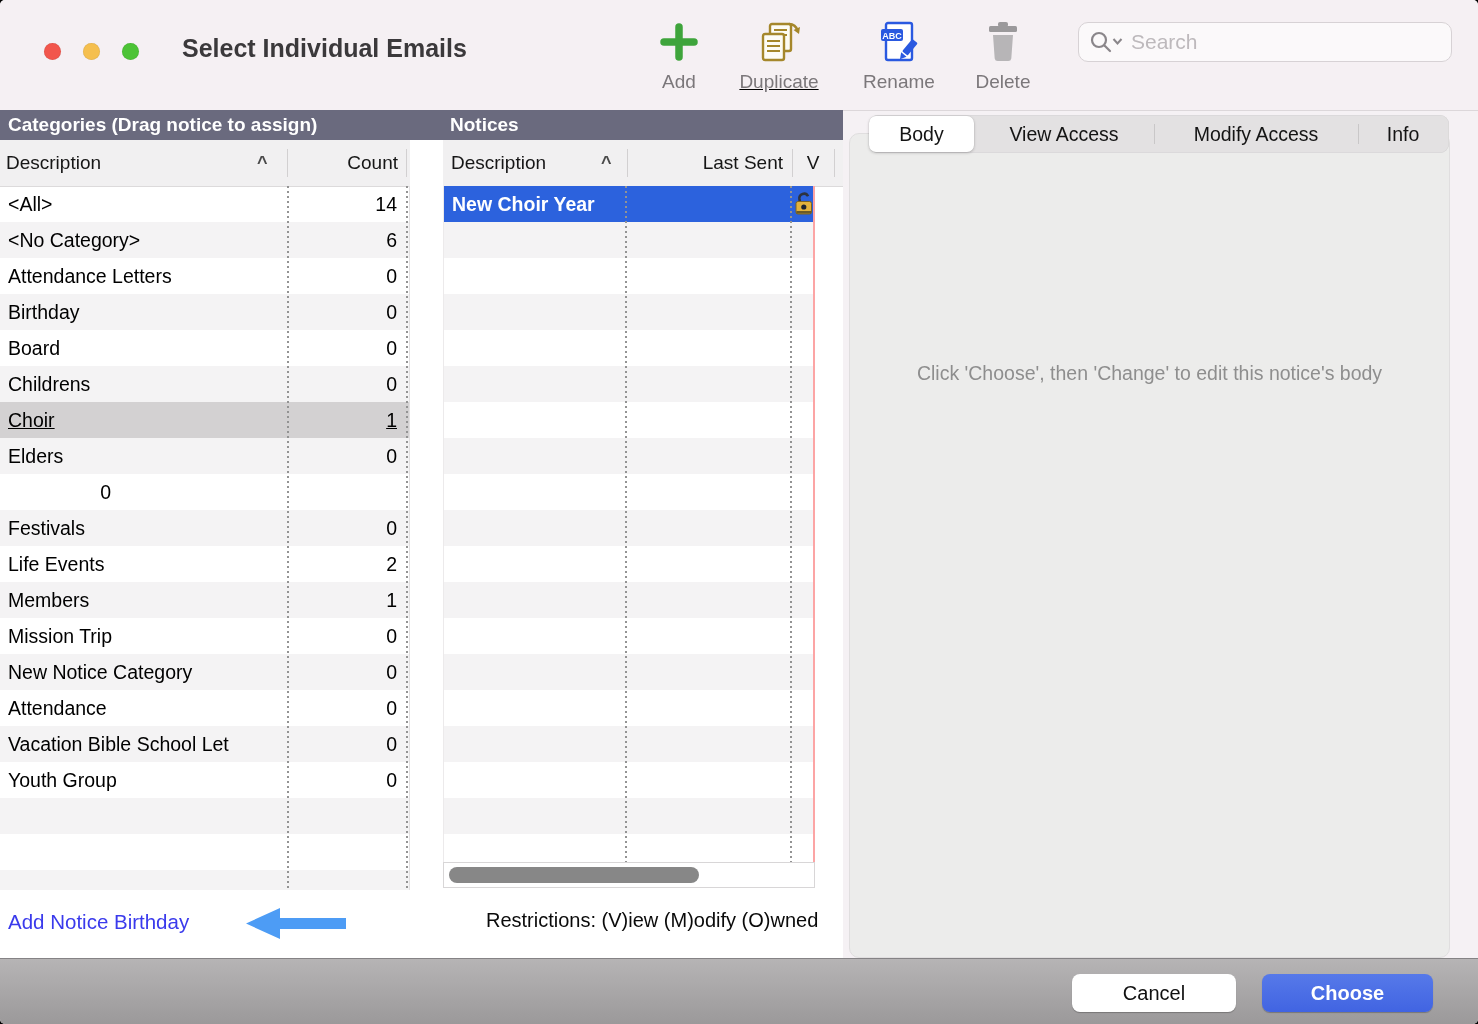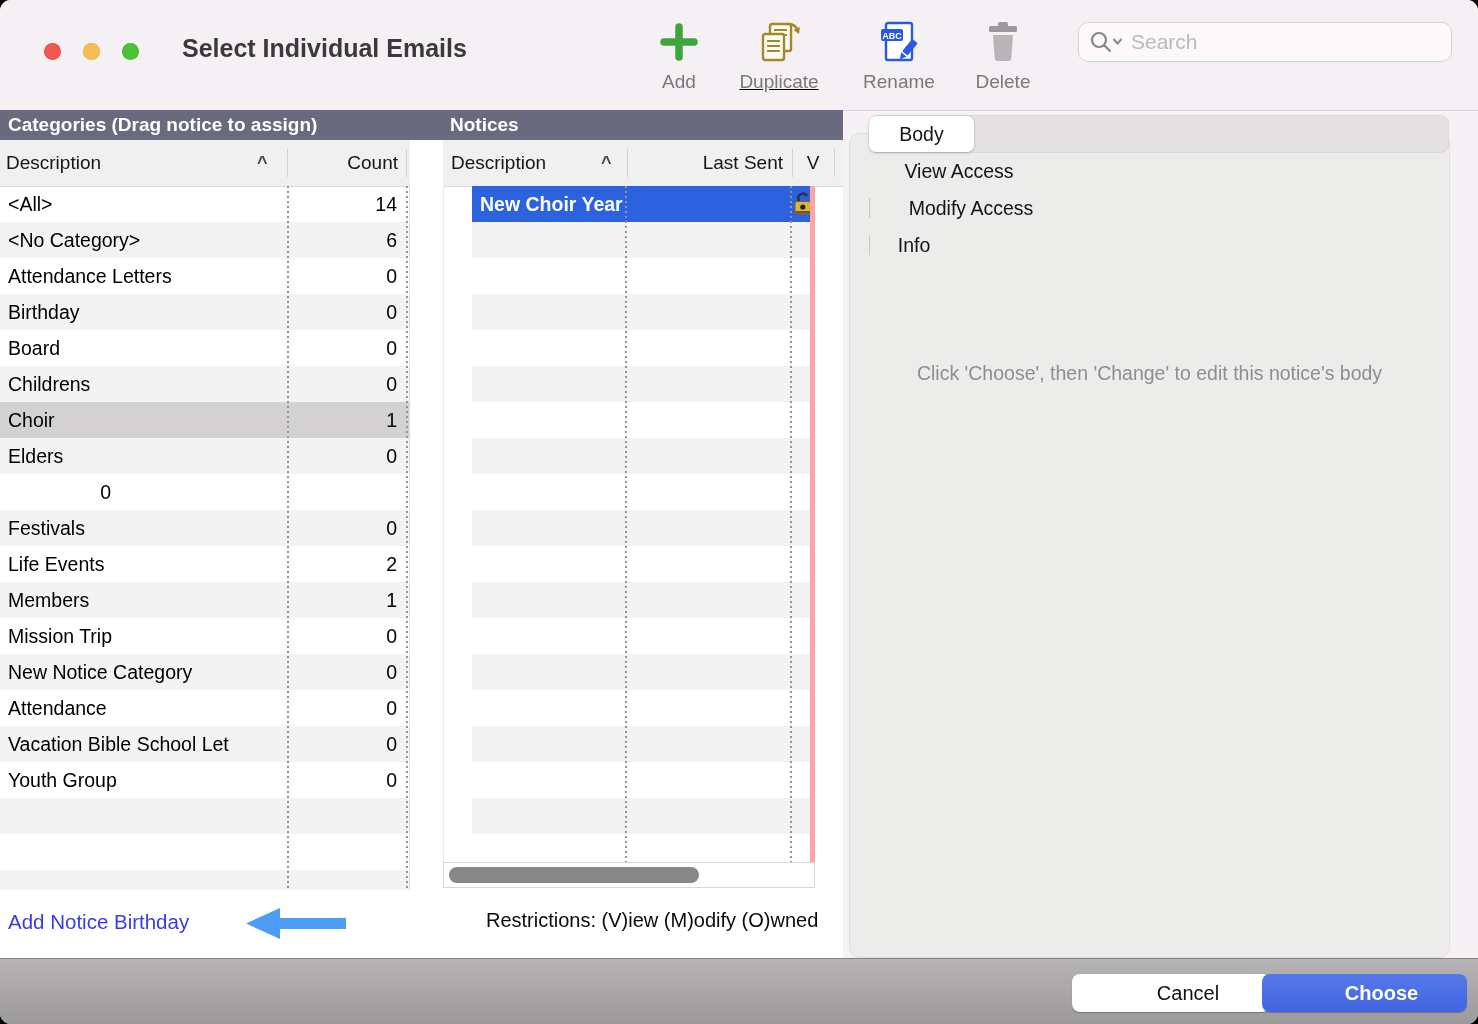--- a/index.html
+++ b/index.html
@@ -1,17 +1,17 @@
 <!DOCTYPE html>
 <html><head>
 <meta charset="utf-8">
 <style>
   html,body{margin:0;padding:0;background:#000;}
   body{width:1478px;height:1024px;position:relative;font-family:"Liberation Sans","DejaVu Sans",sans-serif;-webkit-font-smoothing:antialiased;}
-  .window{position:absolute;inset:0;border-radius:11px;overflow:hidden;background:#e5e5e5;}
+  .window{position:absolute;inset:0;border-radius:5px;overflow:hidden;background:#e5e5e5;}
 
   
   .titlebar{position:absolute;top:0;left:0;right:0;height:110px;background:#f5f0f3;border-bottom:1px solid #dcd7da;}
   .tlight{position:absolute;top:43px;width:17px;height:17px;border-radius:50%;}
   .tl-red{left:44px;background:#f2564c;box-shadow:inset 0 0 1px rgba(0,0,0,.25);}
   .tl-yellow{left:83px;background:#f5bf4e;box-shadow:inset 0 0 1px rgba(0,0,0,.25);}
   .tl-green{left:122px;background:#4cc336;box-shadow:inset 0 0 1px rgba(0,0,0,.25);}
   .win-title{position:absolute;left:182px;top:34px;font-size:25px;font-weight:700;color:#3b393b;}
   .tbtn{position:absolute;top:18px;width:96px;text-align:center;cursor:default;}
   .tbtn .ic{height:48px;display:flex;align-items:center;justify-content:center;}
@@ -26,56 +26,56 @@
   .group-header .g1{position:absolute;left:8px;top:0;line-height:30px;}
   .group-header .g2{position:absolute;left:450px;top:0;line-height:30px;}
 
   
   .colheader{position:absolute;top:0;height:46px;left:0;right:0;background:#f1f0f1;border-bottom:1px solid #dcdadb;font-size:19px;color:#161616;}
   .colheader span{position:absolute;line-height:46px;}
   .hsep{position:absolute;top:9px;width:1px;height:28px;background:#d2d0d1;}
   .caret{font-size:18px;color:#4a4a4a;font-weight:600;}
   .row{display:flex;height:36px;line-height:36px;font-size:19.5px;color:#000;}
   .rows > .row:nth-child(even){background:#f4f3f4;}
-  .row.sel-gray{background:#d3d1d2 !important;}
+  .row.sel-gray{background:#d3d1d2 !important;text-decoration:underline;}
   .row.sel-blue{background:#2c62dd !important;color:#fff;font-weight:700;}
   .vdots{position:absolute;width:2px;background:repeating-linear-gradient(to bottom,#939393 0 2px,transparent 2px 5px);}
 
   
   .cat-table{position:absolute;left:0;top:140px;width:410px;height:750px;}
   .cat-table .rows{position:absolute;top:46px;left:0;width:410px;height:704px;overflow:hidden;border-right:1px solid #e2e0e1;box-sizing:border-box;}
   .cat-desc{width:287px;padding-left:8px;box-sizing:border-box;overflow:hidden;white-space:nowrap;}
   .cat-count{width:123px;text-align:right;padding-right:12px;box-sizing:border-box;}
 
   
   .not-table{position:absolute;left:443px;top:140px;width:400px;height:750px;}
-  .not-table .rows{position:absolute;top:46px;left:0;width:372px;height:676px;overflow:hidden;border-right:5px solid #fca5a5;border-left:1px solid #eceaeb;box-sizing:border-box;padding-left:28px;}
+  .not-table .rows{position:absolute;top:46px;left:0;width:372px;height:676px;overflow:hidden;border-right:2px solid #fca5a5;border-left:1px solid #eceaeb;box-sizing:border-box;}
   .not-desc{width:182px;padding-left:8px;box-sizing:border-box;overflow:hidden;white-space:nowrap;}
   .not-last{width:165px;}
   .not-v{width:25px;position:relative;}
   .hscroll{position:absolute;left:0;top:722px;width:372px;height:26px;background:#fff;border:1px solid #d8d6d7;box-sizing:border-box;}
   .hthumb{position:absolute;left:5px;top:4px;width:250px;height:16px;border-radius:8px;background:#878787;}
 
   
   .add-link{position:absolute;left:8px;top:910px;font-size:20.5px;color:#3a3aec;cursor:pointer;}
   .blue-arrow{position:absolute;left:246px;top:908px;}
   .restrictions{position:absolute;left:443px;top:909px;font-size:20px;color:#0a0a0a;margin-left:43px;}
 
   
   .detail{position:absolute;left:843px;top:111px;width:635px;height:847px;background:#f5f1f4;}
   .detail-inner{position:absolute;left:6px;top:22px;width:601px;height:825px;background:#ececeb;border-radius:10px;border:1px solid #e0dedf;box-sizing:border-box;}
-  .segctl{position:absolute;left:26px;top:4px;width:580px;height:38px;background:#e3e1e2;border-radius:9px;display:flex;box-shadow:inset 0 0 0 0.5px #d4d2d3;flex-direction:column;}
+  .segctl{position:absolute;left:26px;top:4px;width:580px;height:38px;background:#e3e1e2;border-radius:9px;display:flex;box-shadow:inset 0 0 0 0.5px #d4d2d3;}
   .seg{position:relative;height:36px;margin-top:1px;line-height:36px;text-align:center;font-size:19.5px;color:#141414;cursor:default;}
   .seg.active{background:#fff;border-radius:7px;box-shadow:0 1px 3px rgba(0,0,0,.22),0 0 0 .5px rgba(0,0,0,.05);font-weight:500;}
   .seg.sep::before{content:'';position:absolute;left:0;top:8px;bottom:8px;width:1px;background:#c9c7c8;}
   .placeholder-msg{position:absolute;left:0;right:0;top:228px;text-align:center;font-size:19.5px;color:#8e8e8e;}
 
   
   .footer{position:absolute;left:0;top:958px;width:1478px;height:66px;background:linear-gradient(#b6b4b5,#9b999a);border-top:1px solid #858385;box-sizing:border-box;}
-  .btn{position:absolute;top:15px;height:38px;border-radius:8px;font-size:20px;line-height:38px;text-align:center;cursor:pointer;padding-left:34px;}
+  .btn{position:absolute;top:15px;height:38px;border-radius:8px;font-size:20px;line-height:38px;text-align:center;cursor:pointer;}
   .btn-cancel{left:1072px;width:164px;background:#fff;color:#101010;font-weight:500;box-shadow:0 1px 1px rgba(0,0,0,.25);}
   .btn-choose{left:1262px;width:171px;background:linear-gradient(#5679e9,#4164e2);color:#fff;font-weight:600;box-shadow:0 1px 1px rgba(0,0,0,.25);}
 </style>
 </head>
 <body>
 
 <div class="window">
 
   <div class="titlebar">
     <span class="tlight tl-red"></span>

